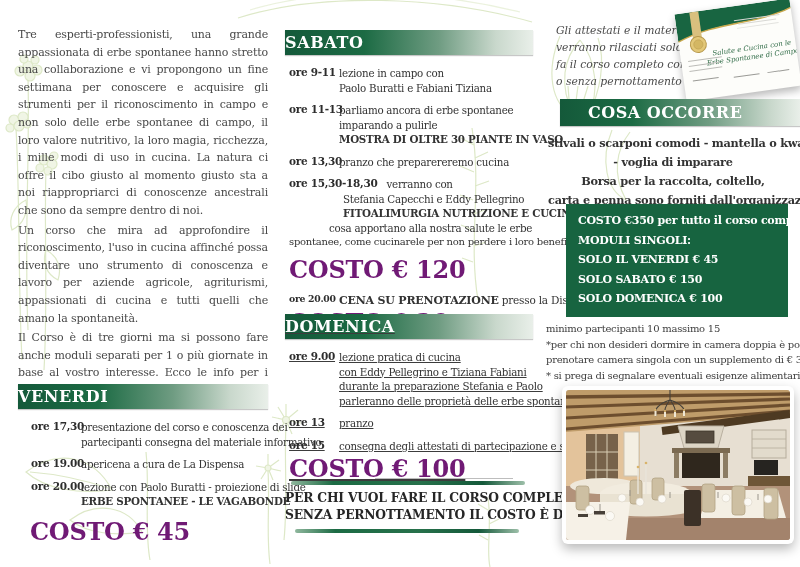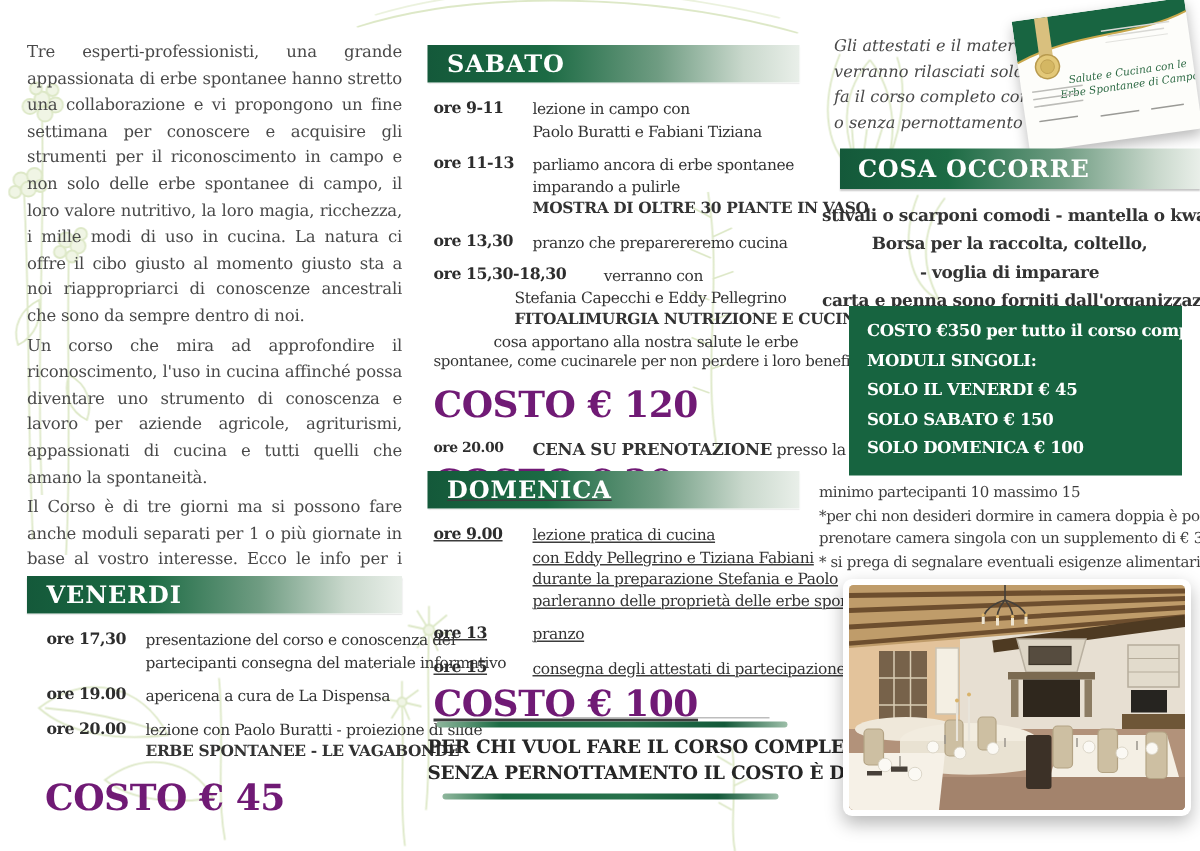--- a/index.html
+++ b/index.html
@@ -12,30 +12,30 @@
   .col-left{left:18px;width:250px;}
   .col-mid{left:285px;width:248px;}
   .col-right{left:552px;width:248px;}
 
   
   .intro{position:absolute;top:26px;left:0;right:0;font-size:11px;line-height:17.6px;
          text-align:justify;letter-spacing:-0.15px;color:#484848;}
   .intro p{margin:0 0 2px 0;}
 
   
-  .day-bar{height:25px;display:flex;align-items:center;padding-left:13px;
+  .day-bar{height:25px;display:flex;align-items:center;
     background:linear-gradient(90deg,#14593a 0%,#1c6b44 32%,#6f9c82 62%,#c9d8cc 85%,#e9efe9 100%);
     box-shadow:0 1px 1px rgba(0,0,0,.22);}
   .day-bar span{color:#ffffff;font-weight:700;font-size:16px;letter-spacing:.6px;}
 
   
   .sched{margin-top:11px;}
   .sched-left{padding-left:13px;}
   .sched-mid{padding-left:4px;}
-  .srow{display:flex;margin-bottom:8px;gap:16px;}
+  .srow{display:flex;margin-bottom:8px;}
   .stime{flex:none;width:50px;font-size:10.5px;font-weight:700;color:#2d2d2d;letter-spacing:-0.3px;white-space:nowrap;}
   .stime.auto{width:auto;margin-right:9px;}
   .sdesc{flex:1;min-width:0;}
   .sline{display:block;font-size:10.3px;line-height:14.5px;white-space:nowrap;letter-spacing:-0.25px;color:#333;}
   .caps{font-weight:700;}
   .sub1{margin-left:54px;margin-bottom:0;}
   .sub2{margin-left:40px;}
   .sub0{margin-left:0;font-size:10px;}
   .costo{font-size:24px;font-weight:600;color:#701a75;letter-spacing:-0.3px;margin-top:5px;}
   .costo.pl{padding-left:12px;}
@@ -61,21 +61,21 @@
   
   .attestati{position:absolute;top:22px;left:4px;font-style:italic;font-size:10.8px;
              line-height:17px;color:#4a4a4a;}
   .attestati span{display:block;white-space:nowrap;}
 
   .cert{position:absolute;left:128px;top:6px;width:116px;height:88px;
         transform:rotate(-8deg);background:#fdfdfa;border-radius:2px;
         box-shadow:0 4px 9px rgba(0,0,0,.28);}
   .cert svg{display:block;width:100%;height:100%;}
 
-  .cosa-bar{position:absolute;top:99px;left:8px;right:0;height:27px;display:flex;align-items:center;padding-left:12px;
+  .cosa-bar{position:absolute;top:99px;left:8px;right:0;height:27px;display:flex;align-items:center;padding-left:28px;
     background:linear-gradient(90deg,#14593a 0%,#1c6b44 30%,#6f9c82 62%,#c9d8cc 88%,#e9efe9 100%);
     box-shadow:0 1px 1px rgba(0,0,0,.22);}
   .cosa-bar span{color:#fff;font-weight:700;font-size:16px;letter-spacing:.5px;}
 
   .occorre{position:absolute;top:134px;left:-4px;right:2px;text-align:center;}
   .oline{display:block;font-size:11.3px;font-weight:600;line-height:19px;letter-spacing:-0.25px;white-space:nowrap;color:#333;}
 
   .pbox{position:absolute;top:204px;left:14px;right:12px;background:#176440;color:#fff;padding:7px 12px 8px;}
   .pline{display:block;font-size:11px;font-weight:700;line-height:19.5px;letter-spacing:-0.25px;white-space:nowrap;}
 
@@ -311,22 +311,22 @@
       <rect x="84" y="70" width="22" height="1" fill="#9a9a96"></rect>
     </svg>
   </div>
 
   <div class="cosa-bar">
     <span>COSA OCCORRE</span>
   </div>
 
   <div class="occorre">
     <span class="oline">stivali o scarponi comodi - mantella o kway</span>
+    <span class="oline">- voglia di imparare</span>
     <span class="oline">Borsa per la raccolta, coltello,</span>
-    <span class="oline">- voglia di imparare</span>
     <span class="oline">carta e penna sono forniti dall'organizzazione</span>
   </div>
 
   <div class="pbox">
     <span class="pline">COSTO €350 per tutto il corso completo</span>
     <span class="pline">MODULI SINGOLI:</span>
     <span class="pline">SOLO IL VENERDI € 45</span>
     <span class="pline">SOLO SABATO € 150</span>
     <span class="pline">SOLO DOMENICA € 100</span>
   </div>

